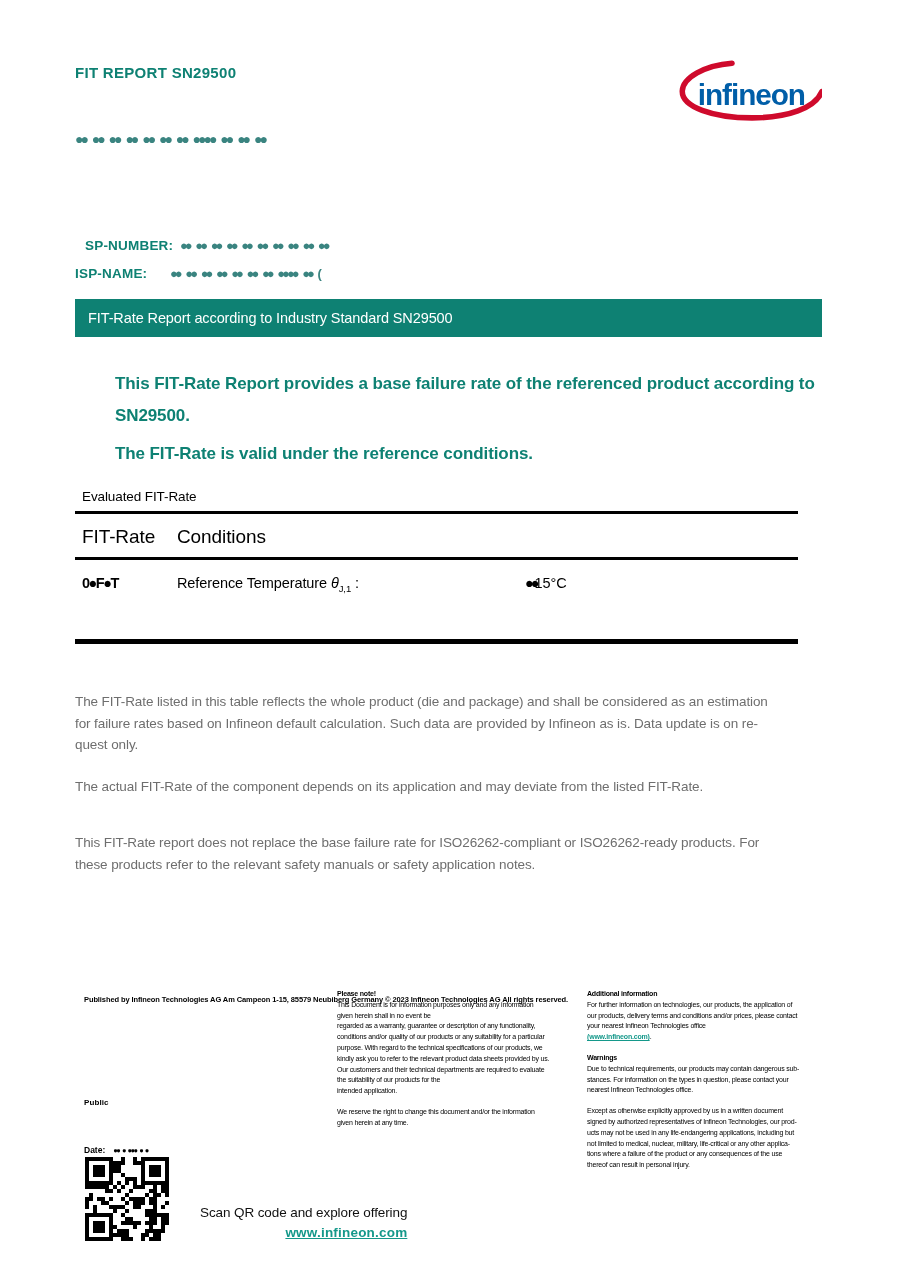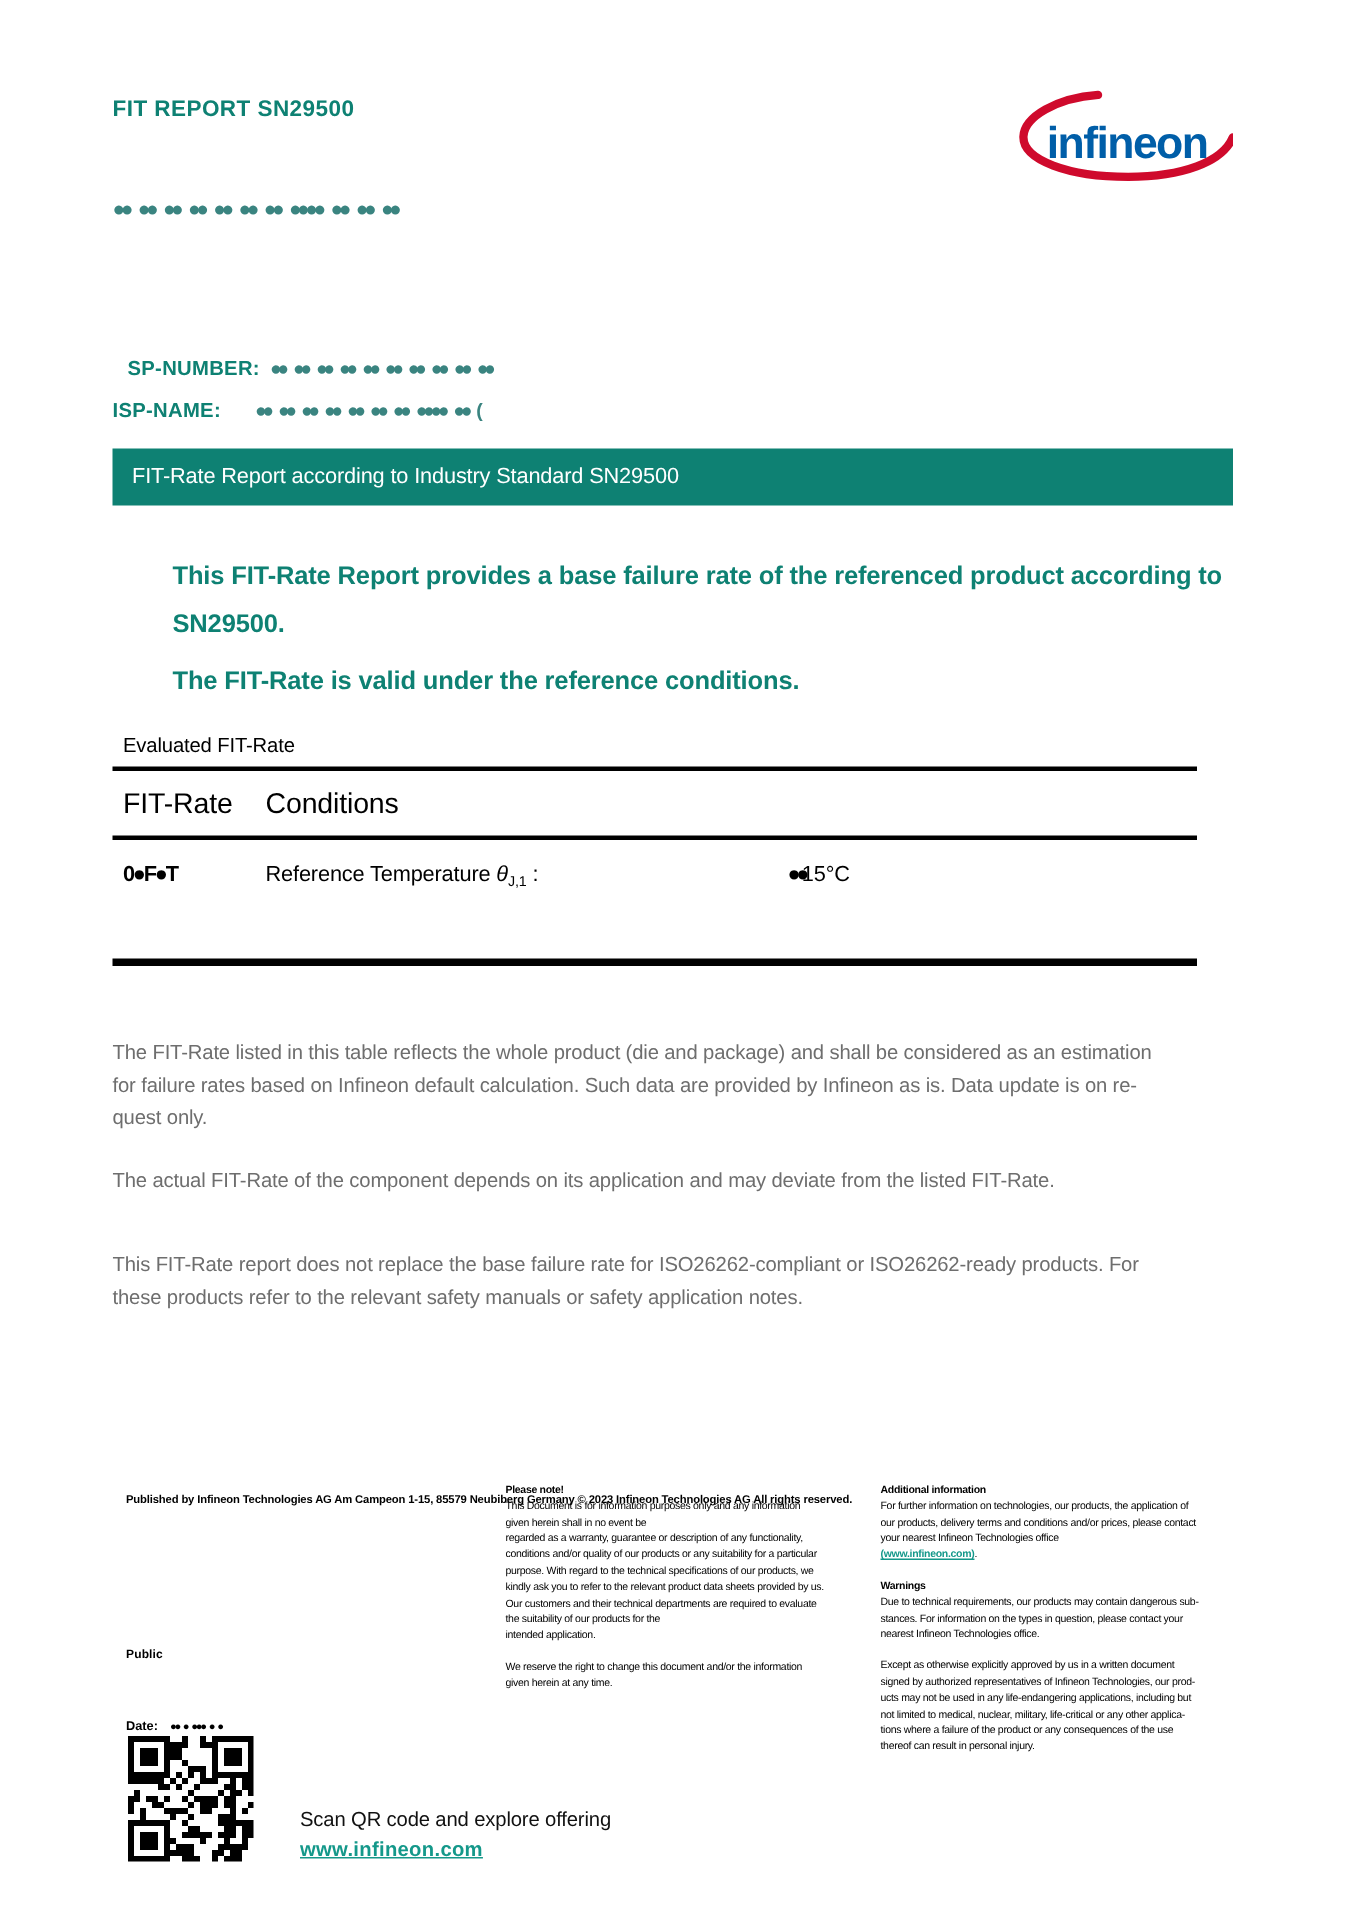--- a/index.html
+++ b/index.html
@@ -65,21 +65,21 @@
   .fcol .gap{height:10px;}
   .fhead{font-weight:700;}
   .fleft{left:84px;top:992px;font-size:7.5px;line-height:15px;font-weight:700;letter-spacing:-.1px;}
   .fmid{left:337px;width:252px;}
   .fright{left:587px;width:258px;}
   .flink{color:var(--link,#14988A);text-decoration:underline;font-weight:700;cursor:pointer;}
   .public{position:absolute;left:84px;top:1098px;font-size:8px;font-weight:700;letter-spacing:.1px;}
   .daterow{position:absolute;left:84px;top:1145px;font-size:8.5px;font-weight:700;}
   .datered{color:#000;font-size:7.5px;letter-spacing:-1.5px;word-spacing:2px;margin-left:8px;font-weight:700;}
   .qr{position:absolute;left:85px;top:1157px;width:84px;height:84px;}
-  .scan{position:absolute;left:200px;top:1205px;font-size:13.5px;letter-spacing:-.1px;color:#111;}
+  .scan{position:absolute;left:200px;top:1205px;font-size:13.5px;letter-spacing:-.1px;color:#111;text-align:right;}
   .scan .link{
     display:inline-block;margin-top:5px;color:var(--link,#14988A);
     text-decoration:underline;font-weight:700;letter-spacing:.2px;cursor:pointer;
   }
 </style>
 </head>
 <body>
 
 <div class="page">
 

